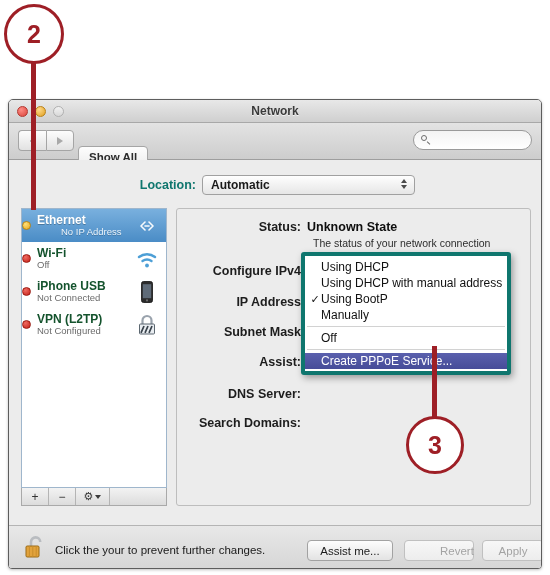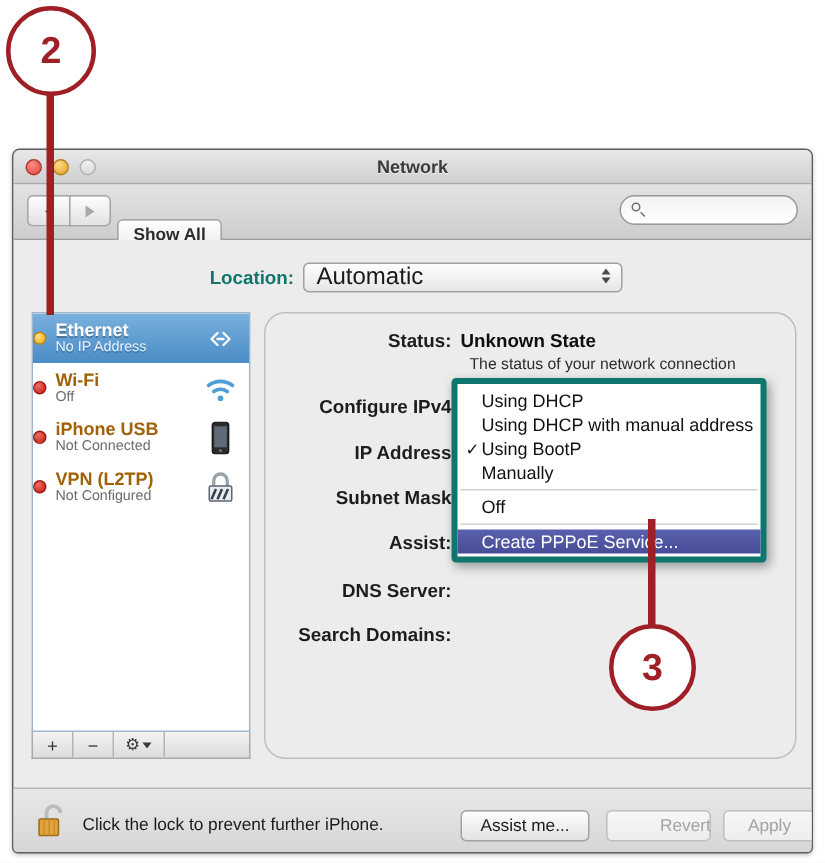--- a/index.html
+++ b/index.html
@@ -190,21 +190,21 @@
   #location-select {
     width: 213px; height: 20px;
     background: linear-gradient(#fefefe, #e6e6e6);
     border: 1px solid #a0a0a0;
     border-radius: 4px;
     box-sizing: border-box;
     position: relative;
     display: flex; align-items: center;
   }
   #location-value {
-    font-size: 16px; font-weight: normal; color: #1a1a1a;
+    font-size: 12px; font-weight: bold; color: #1a1a1a;
     margin-left: 8px;
   }
   .stepper-arrows {
     position: absolute; right: 7px; top: 3px;
     display: flex; flex-direction: column; gap: 2px;
   }
   .arr-up, .arr-dn { width: 0; height: 0; border-left: 3.5px solid transparent; border-right: 3.5px solid transparent; }
   .arr-up { border-bottom: 4px solid #4a4a4a; }
   .arr-dn { border-top: 4px solid #4a4a4a; }
 
@@ -230,24 +230,24 @@
     background: linear-gradient(#79b0de, #4a8cc6);
   }
   .dot {
     width: 9px; height: 9px; border-radius: 50%;
     flex: 0 0 auto;
     box-sizing: border-box;
   }
   .dot.red    { background: radial-gradient(circle at 35% 30%, #ef6b62, #c31f17); border: 1px solid #9c1a12; }
   .dot.yellow { background: radial-gradient(circle at 35% 30%, #ffe07a, #e8a81c); border: 1px solid #bb8412; }
   .svc-text { margin-left: 6px; line-height: 1.05; }
-  .svc-name { font-size: 12px; font-weight: bold; color: #a16207; }
+  .svc-name { font-size: 12px; font-weight: bold; color: #14532d; }
   .svc-status { font-size: 9.5px; color: #6b6b6b; }
   .selected .svc-name { color: #ffffff; text-shadow: 0 1px 0 rgba(0,0,0,0.25); }
-  .selected .svc-status { color: #eaf3fb; text-shadow: 0 1px 0 rgba(0,0,0,0.2); }
+  .selected .svc-status { color: #eaf3fb; text-shadow: 0 1px 0 rgba(0,0,0,0.2); margin-left: 24px; }
   .svc-icon {
     position: absolute;
     right: 7px; top: 50%;
     transform: translateY(-50%);
     width: 24px; height: 24px;
   }
 
   
   #sidebar-footer {
     position: absolute;
@@ -271,21 +271,21 @@
   .gear-glyph { font-size: 11px; color: #3a3a3a; }
   .gear-caret { width: 0; height: 0; border-left: 3px solid transparent; border-right: 3px solid transparent; border-top: 4px solid #3a3a3a; }
 
   
   #main-panel {
     position: absolute;
     left: 167px; top: 48px;
     width: 355px; height: 298px;
     background: #ececec;
     border: 1px solid #bdbdbd;
-    border-radius: 14px;
+    border-radius: 3px;
     box-sizing: border-box;
   }
   .form-row {
     display: flex;
     align-items: flex-start;
     margin-top: 10px;
   }
   .form-label {
     width: 130px;
     text-align: right;
@@ -586,20 +586,20 @@
         </div>
       </div>
     </div>
 
     <div id="bottom-bar">
       <svg id="lock-icon" viewBox="0 0 22 26">
         <path d="M7 11 V7 a4.6 4.6 0 0 1 9.2 0" fill="none" stroke="#b9bcc0" stroke-width="2.6"></path>
         <rect x="2" y="11" width="13" height="11" rx="1.2" fill="#e2a33c" stroke="#9a6a16" stroke-width="1"></rect>
         <path d="M5.4 11 V22 M8.8 11 V22 M12.2 11 V22" stroke="#c98d2c" stroke-width="1"></path>
       </svg>
-      <div id="lock-text">Click the lock to prevent further iPhone.</div>
+      <div id="lock-text">Click the your to prevent further changes.</div>
       <div class="bottom-btn" id="assist-btn">Assist me...</div>
       <div class="bottom-btn disabled" id="revert-btn">Revert</div>
       <div class="bottom-btn disabled" id="apply-btn">Apply</div>
     </div>
 
   </div>
 </div>
 
 </body></html>

